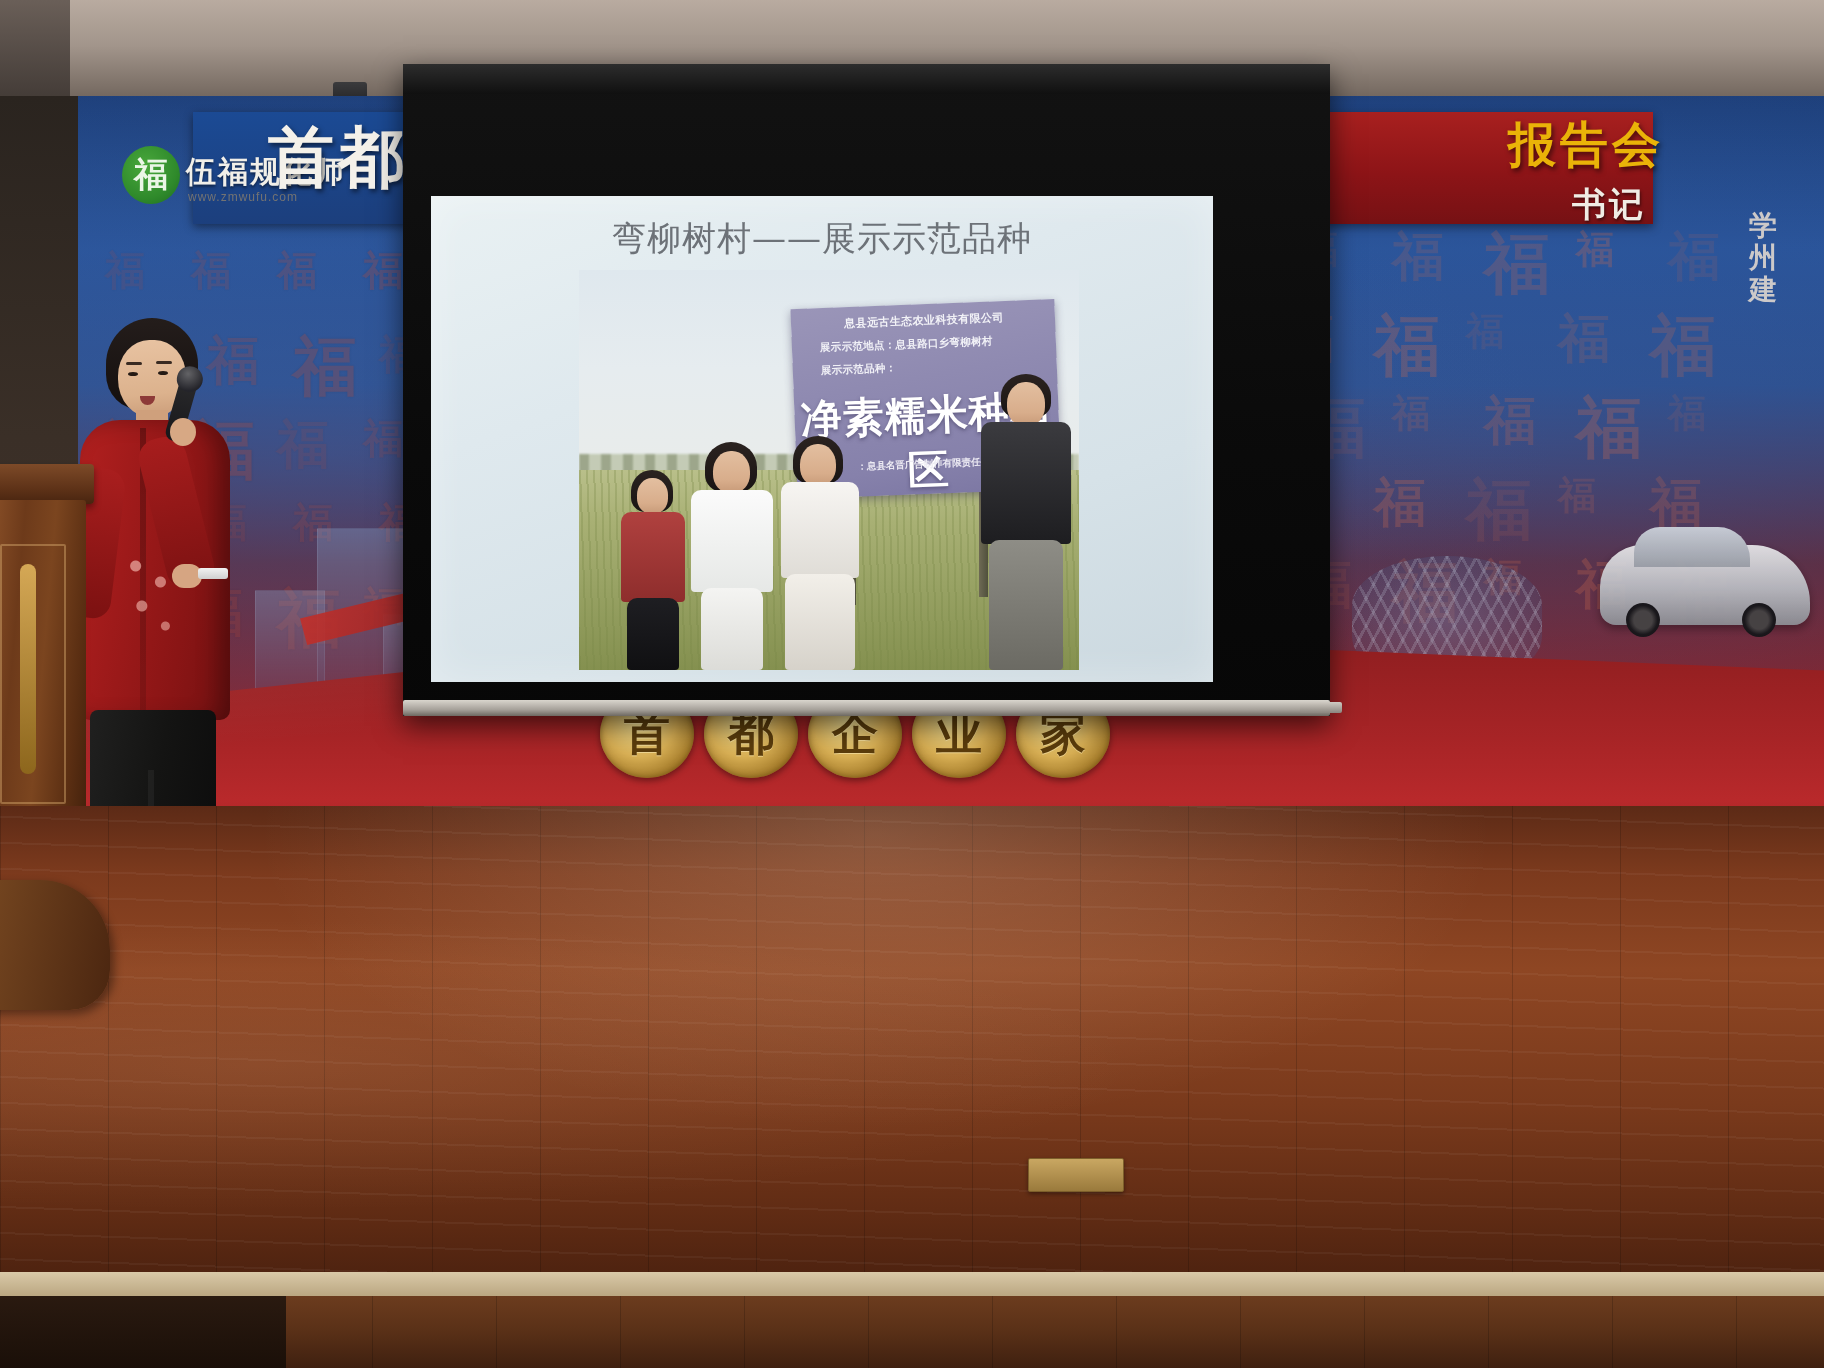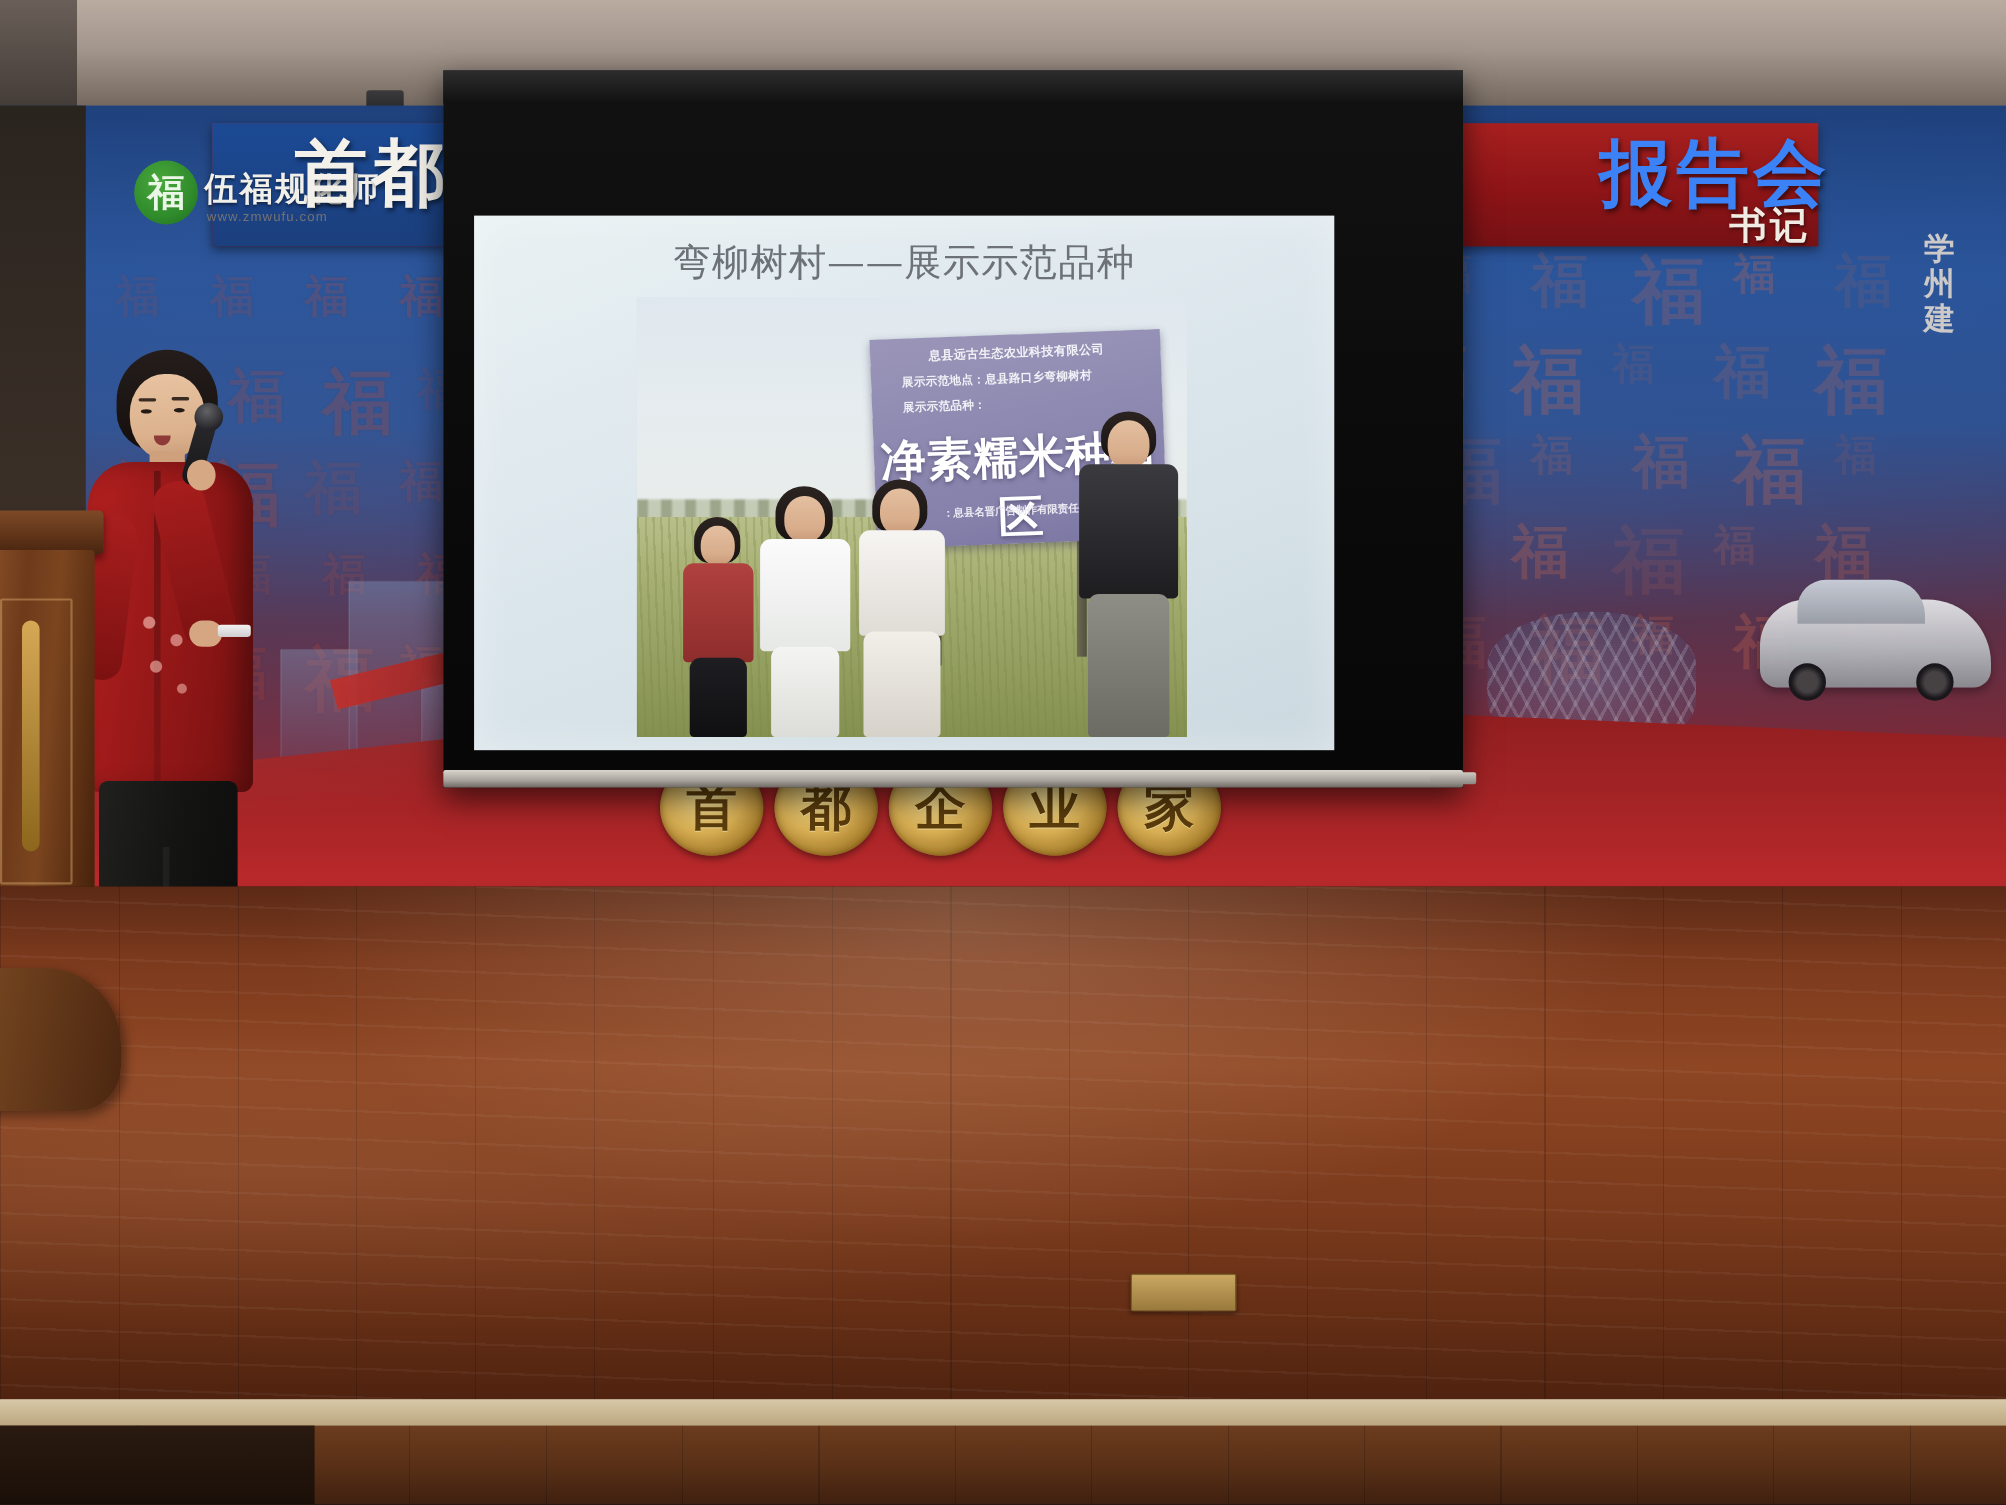--- a/index.html
+++ b/index.html
@@ -91,21 +91,21 @@
     font-family:"Liberation Sans", sans-serif;
   }
   .banner-title-l {
     position:absolute; left:268px; top:113px;
     color:#f4f1ea; font-size:66px; font-weight:bold; letter-spacing:4px;
     font-family:"DejaVu Serif", serif;
     text-shadow:2px 3px 5px rgba(0,0,0,.55);
   }
   .banner-title-r {
     position:absolute; right:160px; top:113px;
-    color:#3b82f6; font-size:66px; font-weight:bold; letter-spacing:4px;
+    color:#eab308; font-size:48px; font-weight:bold; letter-spacing:4px;
     font-family:"DejaVu Serif", serif;
     text-shadow:2px 3px 5px rgba(0,0,0,.55);
   }
   .banner-sub-r {
     position:absolute; right:178px; top:182px;
     color:#f0ece4; font-size:34px; font-weight:bold; letter-spacing:3px;
     font-family:"DejaVu Serif", serif;
     text-shadow:1px 2px 3px rgba(0,0,0,.5);
   }
 

